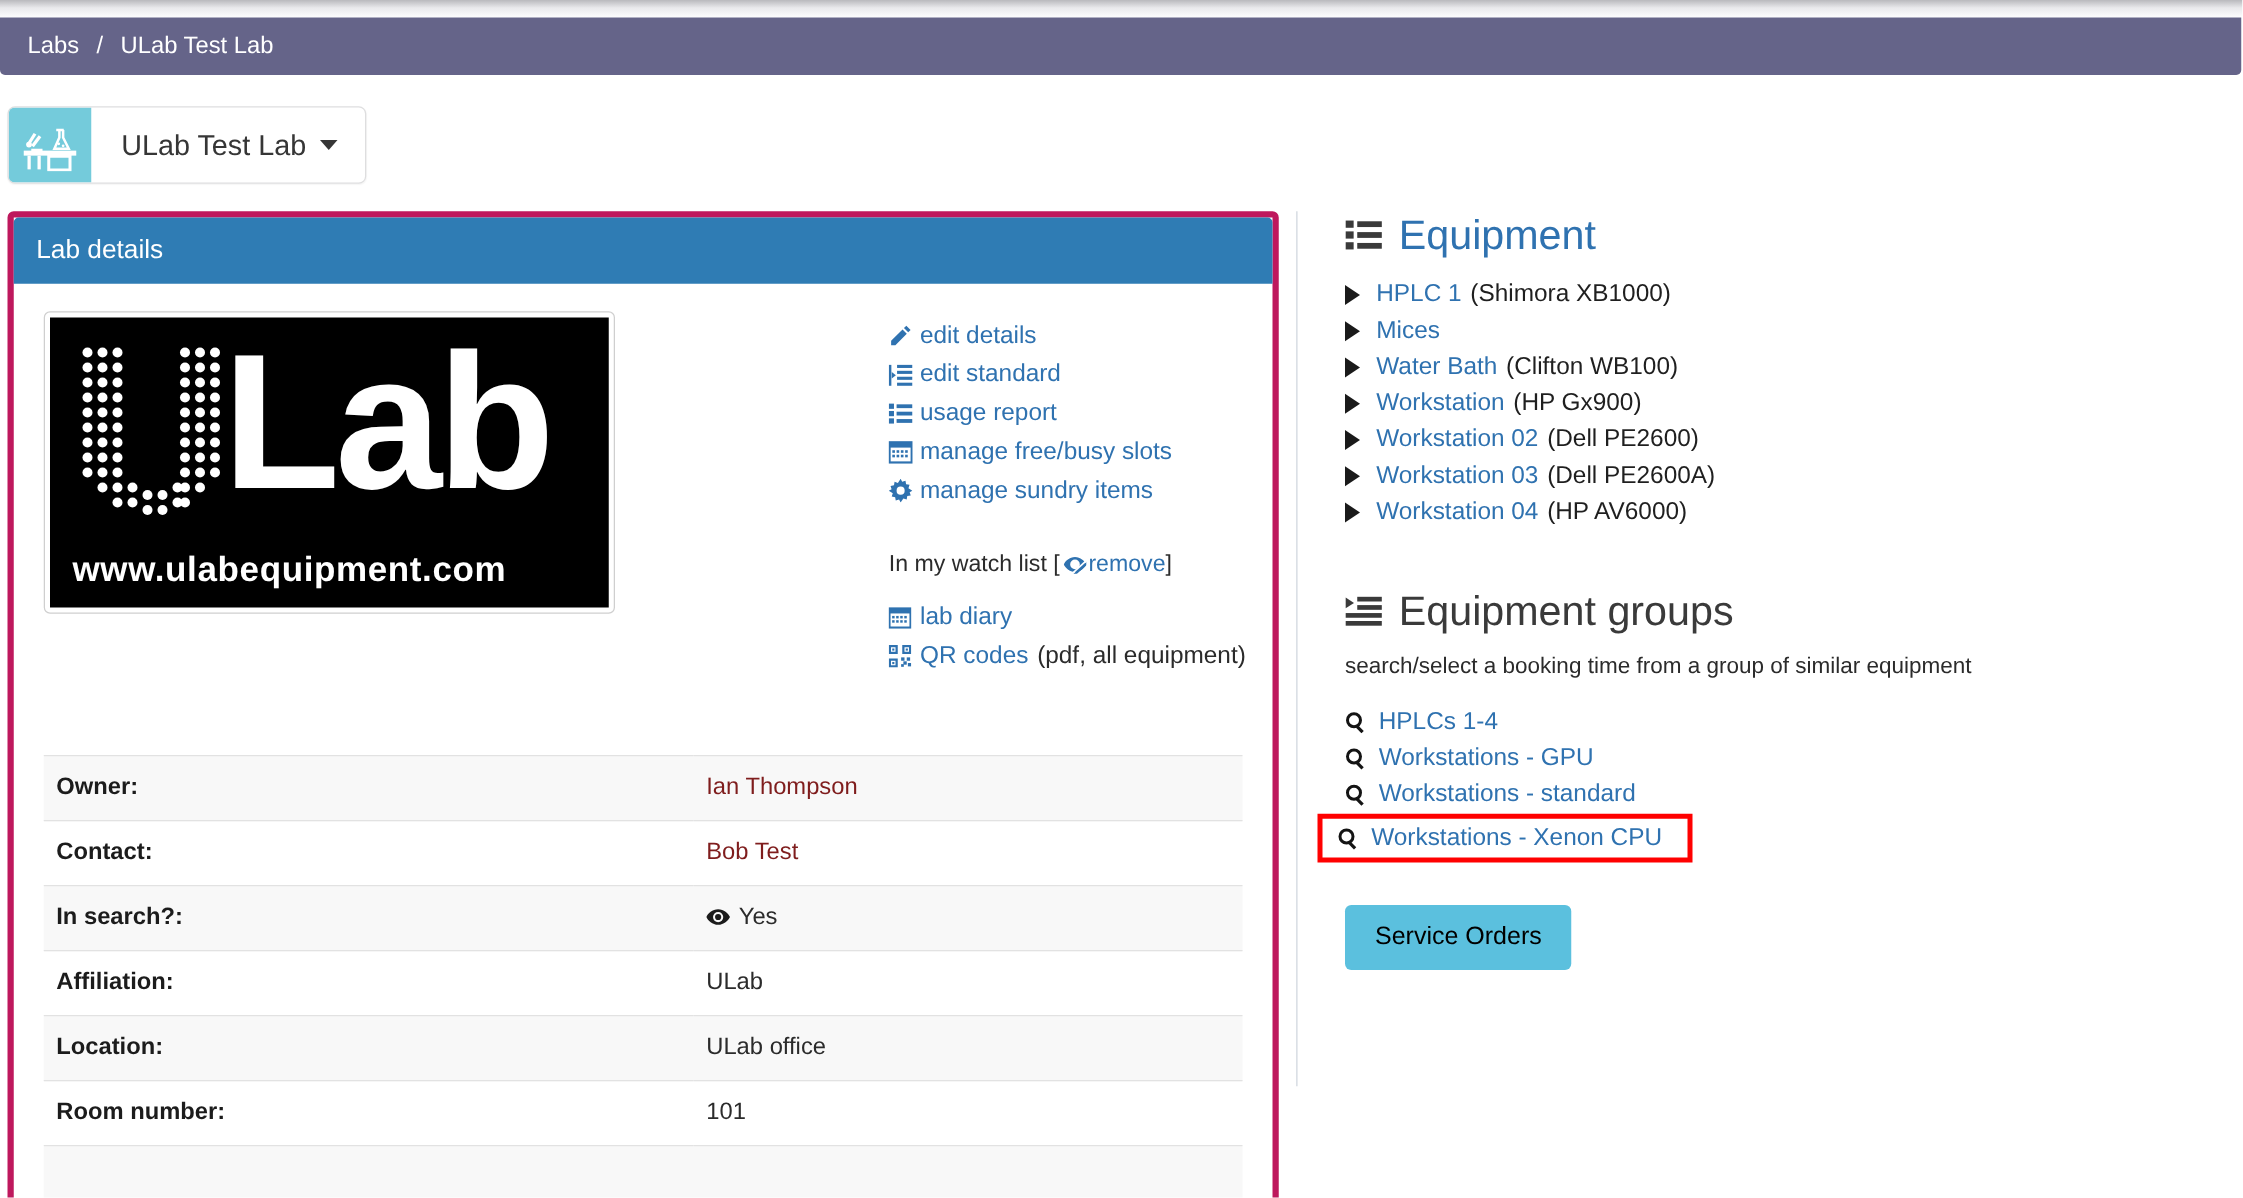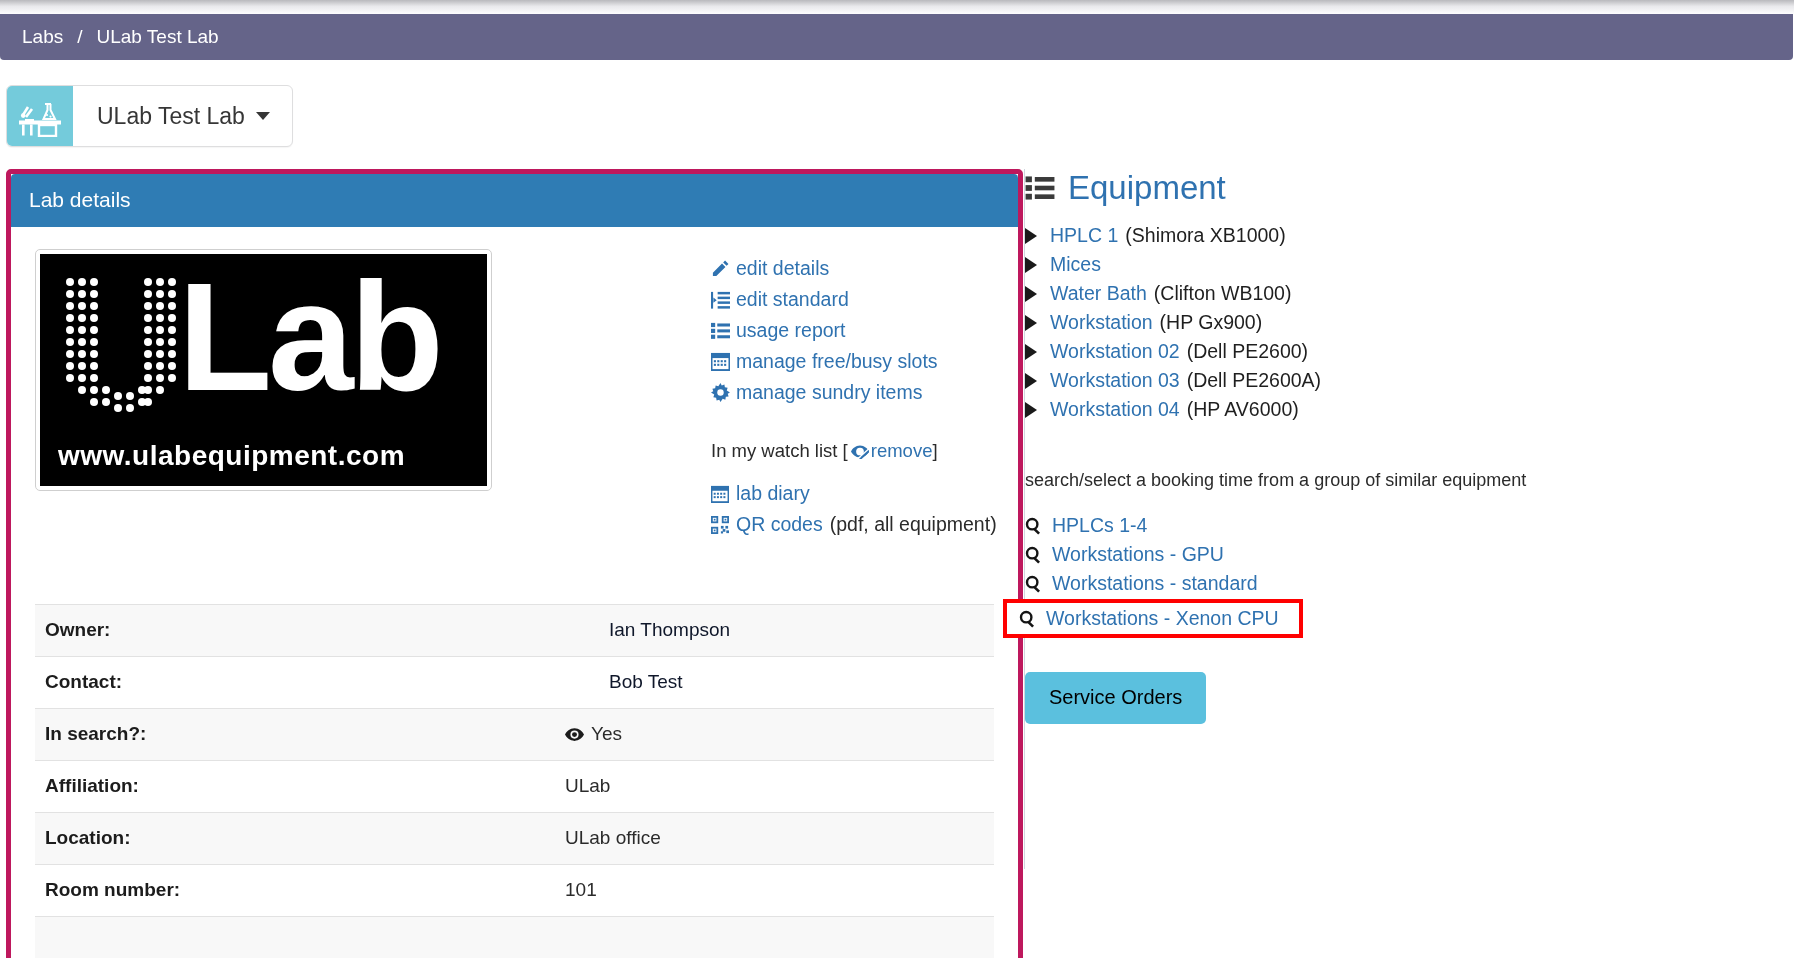--- a/index.html
+++ b/index.html
@@ -75,23 +75,24 @@
 
   
   .layout {
     display: flex;
     align-items: flex-start;
     padding: 22px 0 0 6px;
   }
   .col-left  { width: 1017px; flex: 0 0 1017px; }
   .col-right {
     flex: 1;
+    padding-left: 38px;
     border-left: 1px solid #cfd6de;
     min-height: 700px;
-    margin-left: 1px;
+    margin-left: 14px;
   }
 
   
   .panel {
     border: 5px solid #be185d;
     border-radius: 5px 5px 0 0;
     background: #ffffff;
   }
   .panel-head {
     background: #2f7cb4;
@@ -195,21 +196,21 @@
   .detail-table td {
     padding: 14px 10px 15px 10px;
     vertical-align: middle;
   }
   .detail-table td.k {
     font-weight: bold;
     width: 520px;
     color: #1c1c1c;
   }
   .detail-table td.v { color: #2b2b2b; }
-  .detail-table td.v a { color: #0f172a; text-decoration: none; cursor: pointer; margin-left: 44px; }
+  .detail-table td.v a { color: #7f1d1d; text-decoration: none; cursor: pointer; }
   .eye-inline { margin-right: 7px; display: inline-flex; vertical-align: -2px; }
 
   
   .rc-heading {
     display: flex;
     align-items: center;
     font-size: 33px;
     margin: 0 0 14px 0;
     white-space: nowrap;
   }
@@ -642,20 +643,32 @@
         <span class="md">(Dell PE2600A)</span>
       </li>
       <li class="eq-item">
         <span class="tri"></span>
         <span class="nm">Workstation 04</span>
         <span class="md">(HP AV6000)</span>
       </li>
     </ul>
 
     <div class="groups-section">
+      <div class="rc-heading dark">
+        <span class="hic">
+          <svg width="30" height="26" viewBox="0 0 20 18">
+            <path d="M0 1.4 L4.6 4.4 L0 7.4 Z" fill="#3a3a3a"></path>
+            <rect x="6.4" y="1" width="13.6" height="2.6" fill="#3a3a3a"></rect>
+            <rect x="6.4" y="5.6" width="13.6" height="2.6" fill="#3a3a3a"></rect>
+            <rect x="0" y="10" width="20" height="2.6" fill="#3a3a3a"></rect>
+            <rect x="0" y="14.4" width="20" height="2.6" fill="#3a3a3a"></rect>
+          </svg>
+        </span>
+        <span class="htxt">Equipment groups</span>
+      </div>
 
       <div class="groups-desc">search/select a booking time from a group of similar equipment</div>
 
       <ul class="grp-list">
         <li class="grp-item">
           <span class="sic">
             <svg width="18" height="18" viewBox="0 0 18 18">
               <circle cx="7.2" cy="7.2" r="5.2" fill="none" stroke="#141414" stroke-width="2.4"></circle>
               <rect x="10.6" y="11.4" width="2.6" height="6.2" fill="#141414" transform="rotate(-45 11.9 14.5)"></rect>
             </svg>

